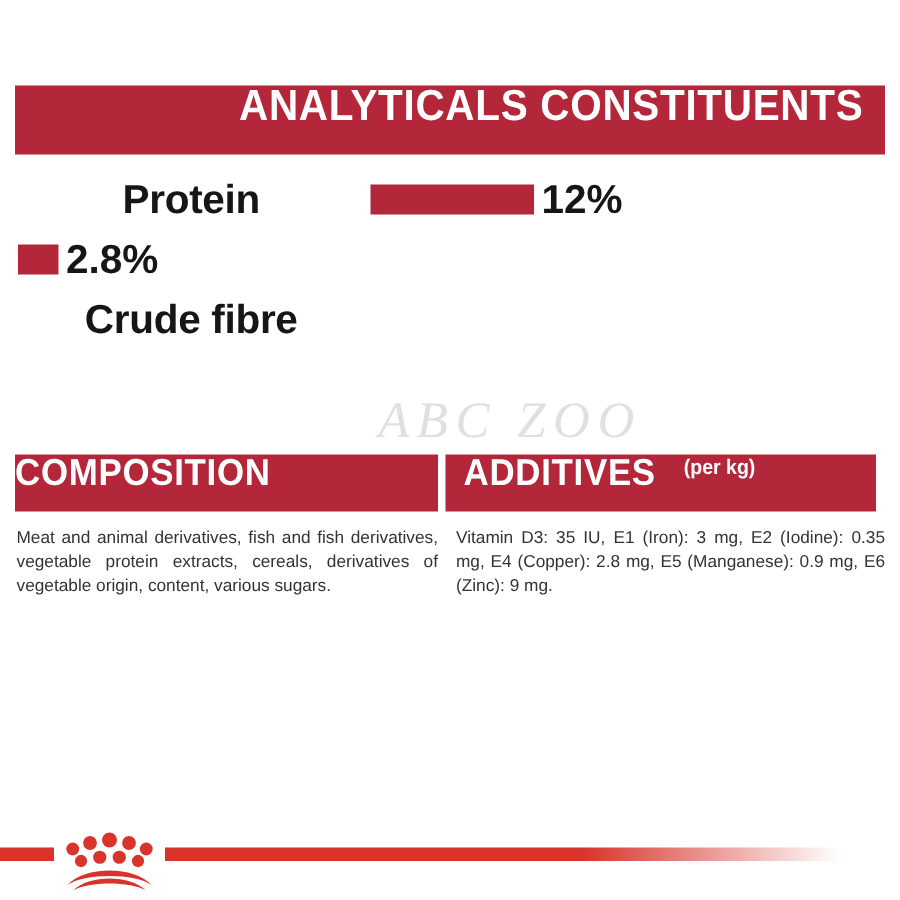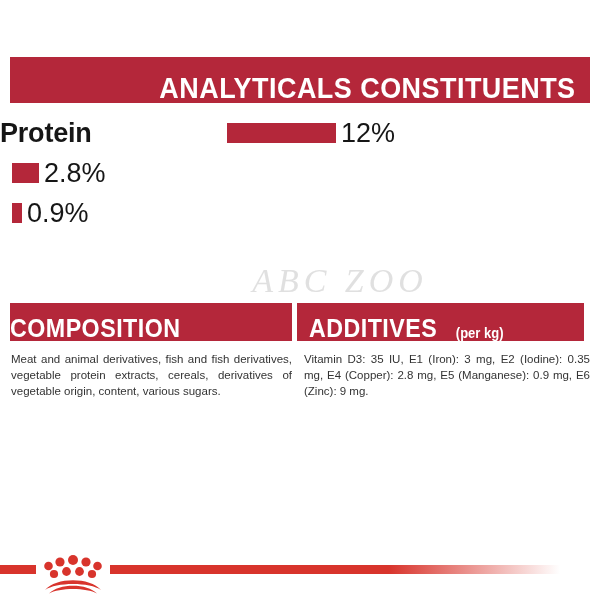--- a/index.html
+++ b/index.html
@@ -32,21 +32,21 @@
     pointer-events: none;
     z-index: 0;
     margin-left: 40px;
   }
 
   
   .bar {
     background: #b4273a;
     color: #ffffff;
     display: flex;
-    align-items: flex-end;
+    align-items: flex-start;
     box-sizing: border-box;
     position: absolute;
     z-index: 2;
   }
   .bar-title {
     font-weight: bold;
     letter-spacing: .5px;
     line-height: 1;
     font-stretch: condensed;
     transform: scaleX(.93);
@@ -76,42 +76,43 @@
     width: 600px;
     z-index: 2;
   }
   .nutrient-row {
     display: flex;
     align-items: center;
     height: 40px;
   }
   .nutrient-label {
     width: 215px;
-    text-align: left;
+    text-align: center;
     font-size: 27px;
     font-weight: bold;
     color: #161616;
     letter-spacing: -0.2px;
     line-height: 1;
     padding-right: 0;
     box-sizing: border-box;
     white-space: nowrap;
+    margin-left: 20px;
   }
   .nutrient-bar-wrap {
     margin-left: 12px;
     display: flex;
     align-items: center;
   }
   .nutrient-bar {
     background: #b4273a;
     height: 20px;
   }
   .nutrient-value {
     font-size: 27px;
-    font-weight: normal;
+    font-weight: bold;
     color: #161616;
     line-height: 1;
     margin-left: 5px;
     white-space: nowrap;
   }
 
   
   #composition-bar {
     left: 10px;
     top: 303px;
@@ -207,24 +208,21 @@
   </div>
 
   <div class="nutrient-row">
     <div class="nutrient-bar-wrap">
       <div class="nutrient-bar" style="width: 27px;"></div>
       <div class="nutrient-value">2.8%</div>
     </div>
   </div>
 
   <div class="nutrient-row">
-    <div class="nutrient-bar-wrap">
-      <div class="nutrient-bar" style="width: 10px;"></div>
-      <div class="nutrient-value">0.9%</div>
-    </div>
+    <div class="nutrient-label">Crude fibre</div>
   </div>
 
 </div>
 
 <div class="bar" id="composition-bar">
   <span class="bar-title">COMPOSITION</span>
 </div>
 
 <div class="bar" id="additives-bar">
   <span class="bar-title">ADDITIVES</span>

